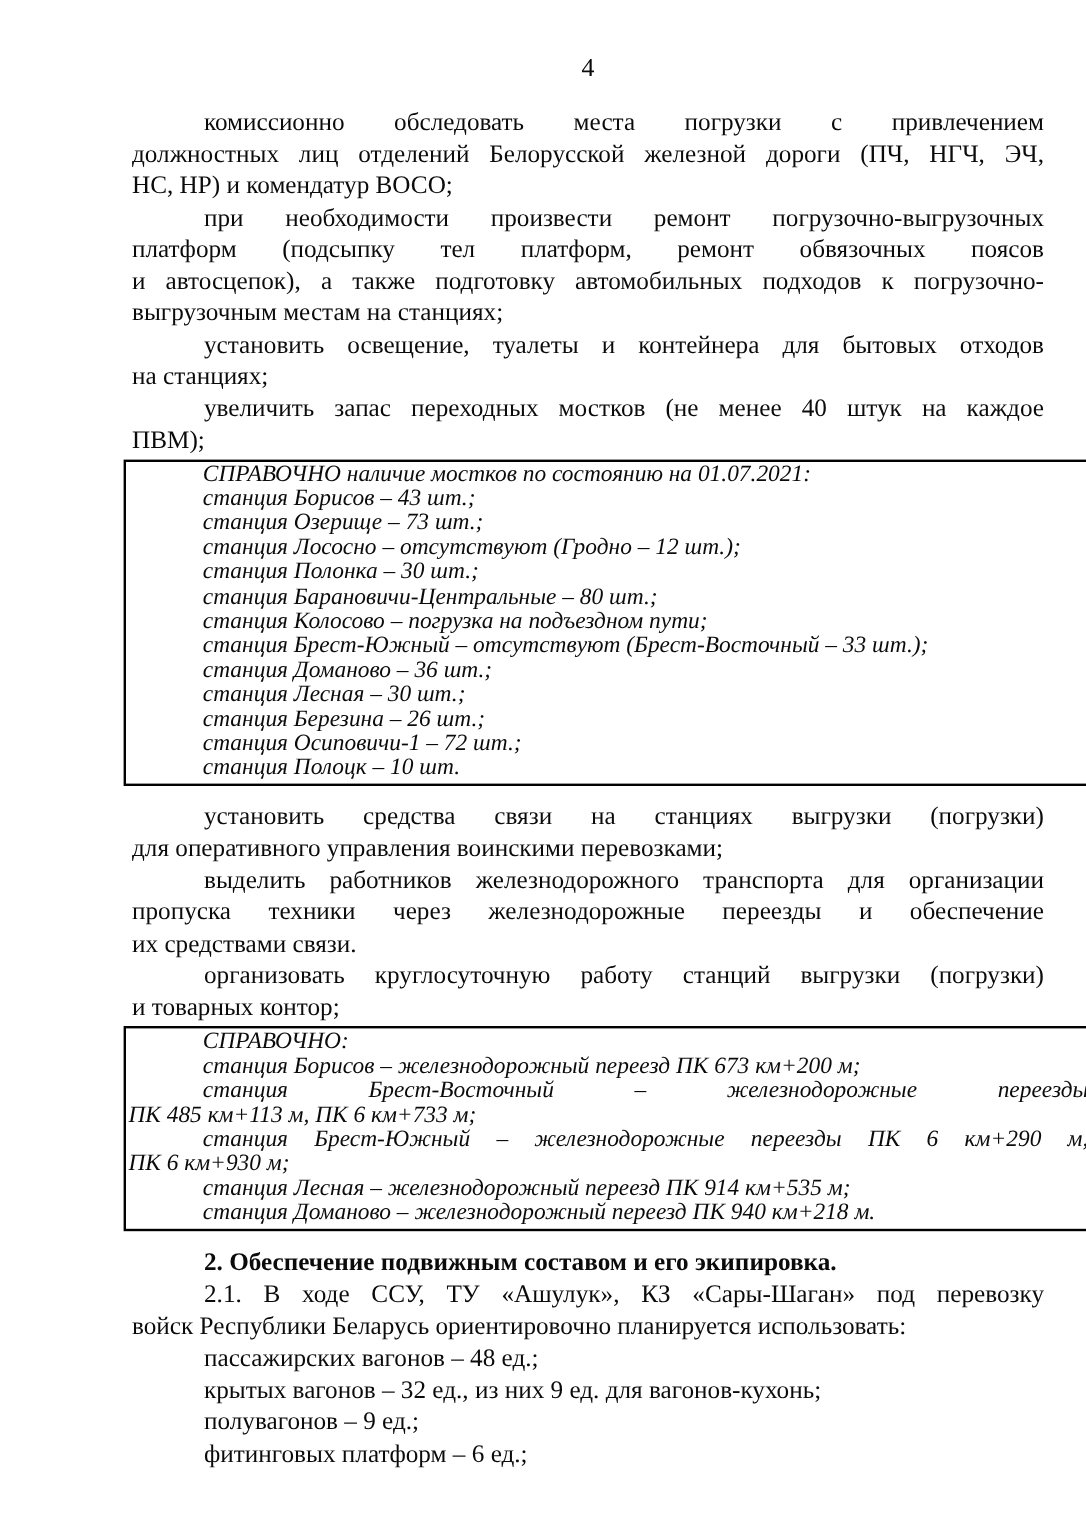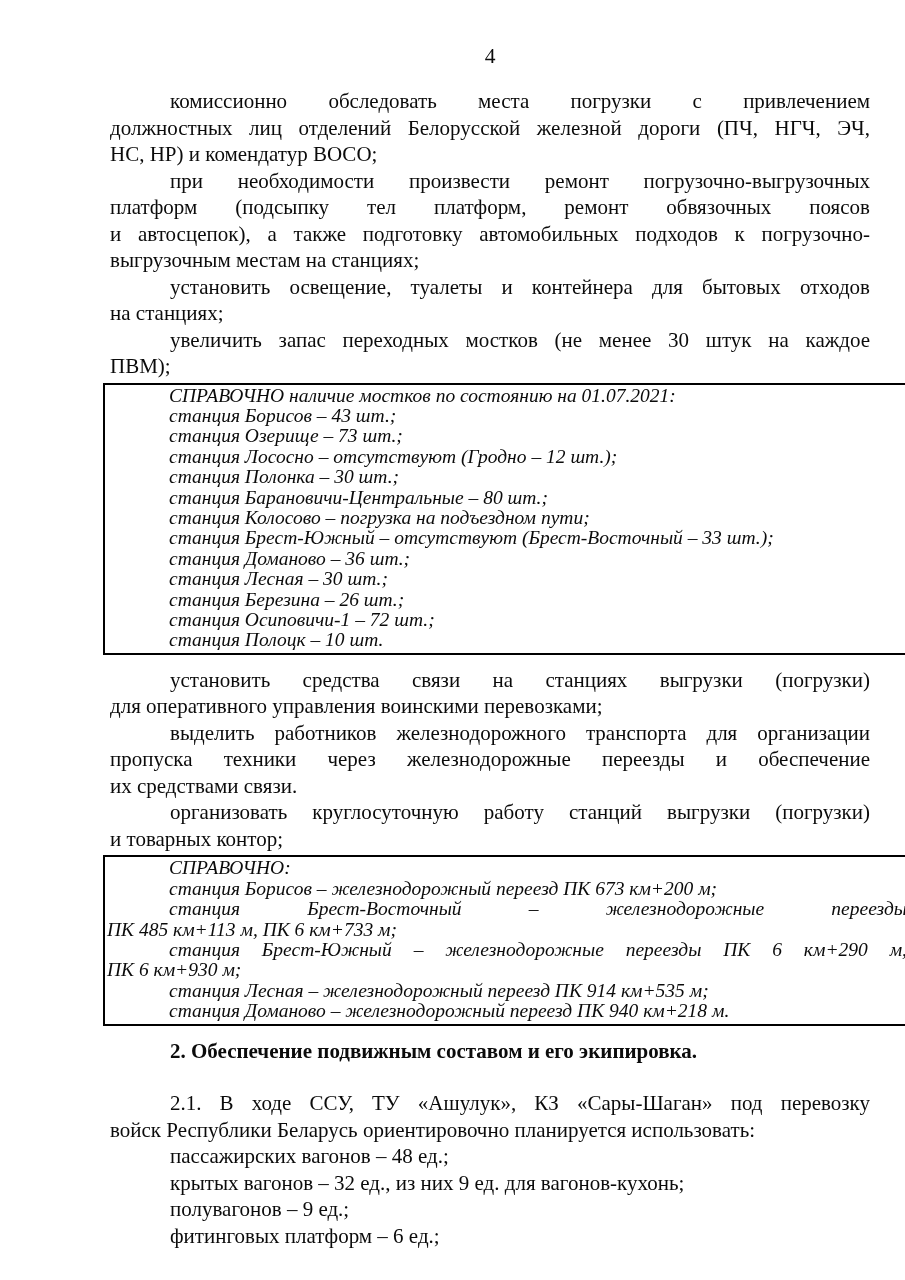--- a/index.html
+++ b/index.html
@@ -32,21 +32,21 @@
   .line {
     font-size: 21px;
     line-height: 26.5px;
   }
   .line.ind { text-indent: 60px; }
   .line.just {
     text-align: justify;
     text-align-last: justify;
   }
   .p, .heading { margin: 0; }
-  .heading { margin: 12px 0 26px 0; }
+  .heading { margin: 12px 0 1px 0; }
   .heading .line { font-weight: bold; }
   .box {
     box-sizing: border-box;
     border: 2px solid #000000;
     width: 809px;
     margin: 3px 0 12px -7px;
     padding: 1px 3px 2px 2px;
   }
   .box .line {
     font-style: italic;
@@ -70,21 +70,21 @@
         <div class="line just ind">при необходимости произвести ремонт погрузочно-выгрузочных</div>
         <div class="line just">платформ (подсыпку тел платформ, ремонт обвязочных поясов</div>
         <div class="line just">и автосцепок), а также подготовку автомобильных подходов к погрузочно-</div>
         <div class="line">выгрузочным местам на станциях;</div>
       </div>
       <div class="p">
         <div class="line just ind">установить освещение, туалеты и контейнера для бытовых отходов</div>
         <div class="line">на станциях;</div>
       </div>
       <div class="p">
-        <div class="line just ind">увеличить запас переходных мостков (не менее 30 штук на каждое</div>
+        <div class="line just ind">увеличить запас переходных мостков (не менее 40 штук на каждое</div>
         <div class="line">ПВМ);</div>
       </div>
       <section class="box">
         <div class="line ind">СПРАВОЧНО наличие мостков по состоянию на 01.07.2021:</div>
         <div class="line ind">станция Борисов – 43 шт.;</div>
         <div class="line ind">станция Озерище – 73 шт.;</div>
         <div class="line ind">станция Лососно – отсутствуют (Гродно – 12 шт.);</div>
         <div class="line ind">станция Полонка – 30 шт.;</div>
         <div class="line ind">станция Барановичи-Центральные – 80 шт.;</div>
         <div class="line ind">станция Колосово – погрузка на подъездном пути;</div>

